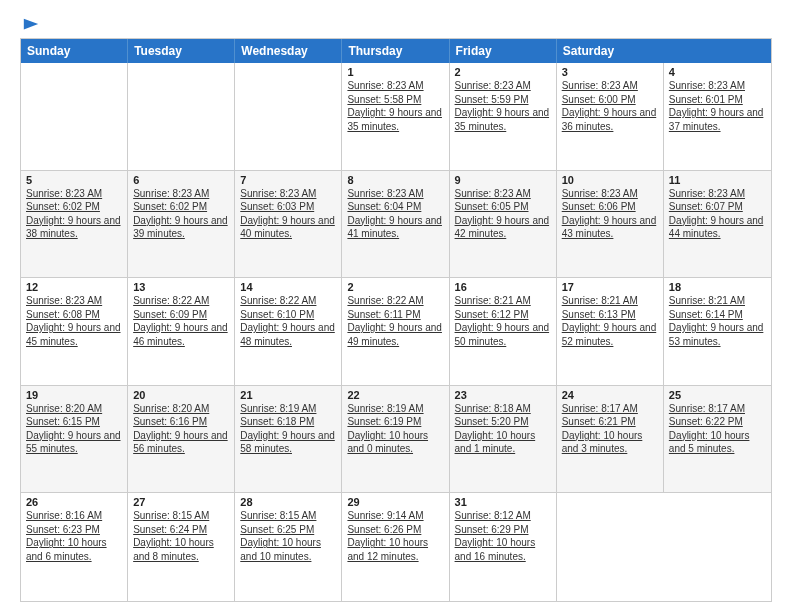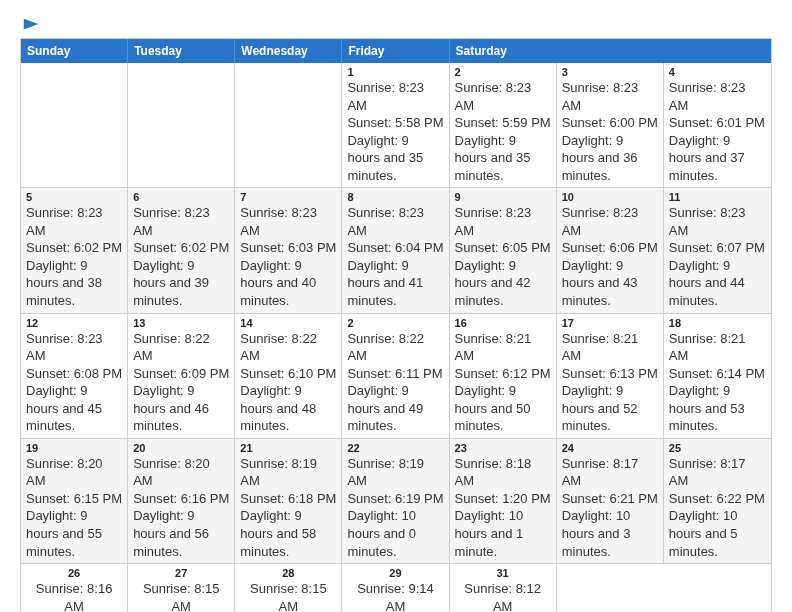--- a/index.html
+++ b/index.html
@@ -77,21 +77,20 @@
       display: grid;
       grid-template-rows: repeat(5, 1fr);
     }
     .cal-week {
       display: grid;
       grid-template-columns: repeat(7, 1fr);
       border-bottom: 1px solid #ccc;
     }
     .cal-week:last-child {
       border-bottom: none;
-      text-align: center;
     }
     .cal-cell {
       border-right: 1px solid #ccc;
       padding: 3px 5px;
       font-size: 9.5px;
       color: #333;
       vertical-align: top;
       display: flex;
       flex-direction: column;
       min-height: 0;
@@ -102,23 +101,24 @@
     .cal-cell.empty {
       background: #fff;
     }
     .day-num {
       font-size: 11px;
       font-weight: bold;
       color: #222;
       margin-bottom: 1px;
     }
     .day-info {
-      font-size: 13px;
+      font-size: 10px;
       color: #333;
       line-height: 1.35;
+      text-decoration: underline;
     }
     .alt-row .cal-cell {
       background: #f5f5f5;
     }
   </style>
 </head>
 <body>
 
 <div class="page">
   <div class="header">
@@ -135,20 +135,21 @@
       <div class="month-title"></div>
       <div class="location"></div>
     </div>
   </div>
 
   <div class="calendar">
     <div class="cal-header">
     <div class="cal-header-cell">Sunday</div>
         <div class="cal-header-cell">Tuesday</div>
         <div class="cal-header-cell">Wednesday</div>
+        <div class="cal-header-cell">Thursday</div>
         <div class="cal-header-cell">Friday</div>
         <div class="cal-header-cell">Saturday</div>
       </div>
     <div class="cal-body">
     <div class="cal-week">
           <div class="cal-cell empty"></div>
           <div class="cal-cell empty"></div>
           <div class="cal-cell empty"></div>
           <div class="cal-cell">
             <div class="day-num">1</div>
@@ -284,21 +285,21 @@
           </div>
           <div class="cal-cell">
             <div class="day-num">22</div>
             <div class="day-info" style="white-space: pre-line;">Sunrise: 8:19 AM
 Sunset: 6:19 PM
 Daylight: 10 hours and 0 minutes.</div>
           </div>
           <div class="cal-cell">
             <div class="day-num">23</div>
             <div class="day-info" style="white-space: pre-line;">Sunrise: 8:18 AM
-Sunset: 1:20 PM
+Sunset: 5:20 PM
 Daylight: 10 hours and 1 minute.</div>
           </div>
           <div class="cal-cell">
             <div class="day-num">24</div>
             <div class="day-info" style="white-space: pre-line;">Sunrise: 8:17 AM
 Sunset: 6:21 PM
 Daylight: 10 hours and 3 minutes.</div>
           </div>
           <div class="cal-cell">
             <div class="day-num">25</div>

